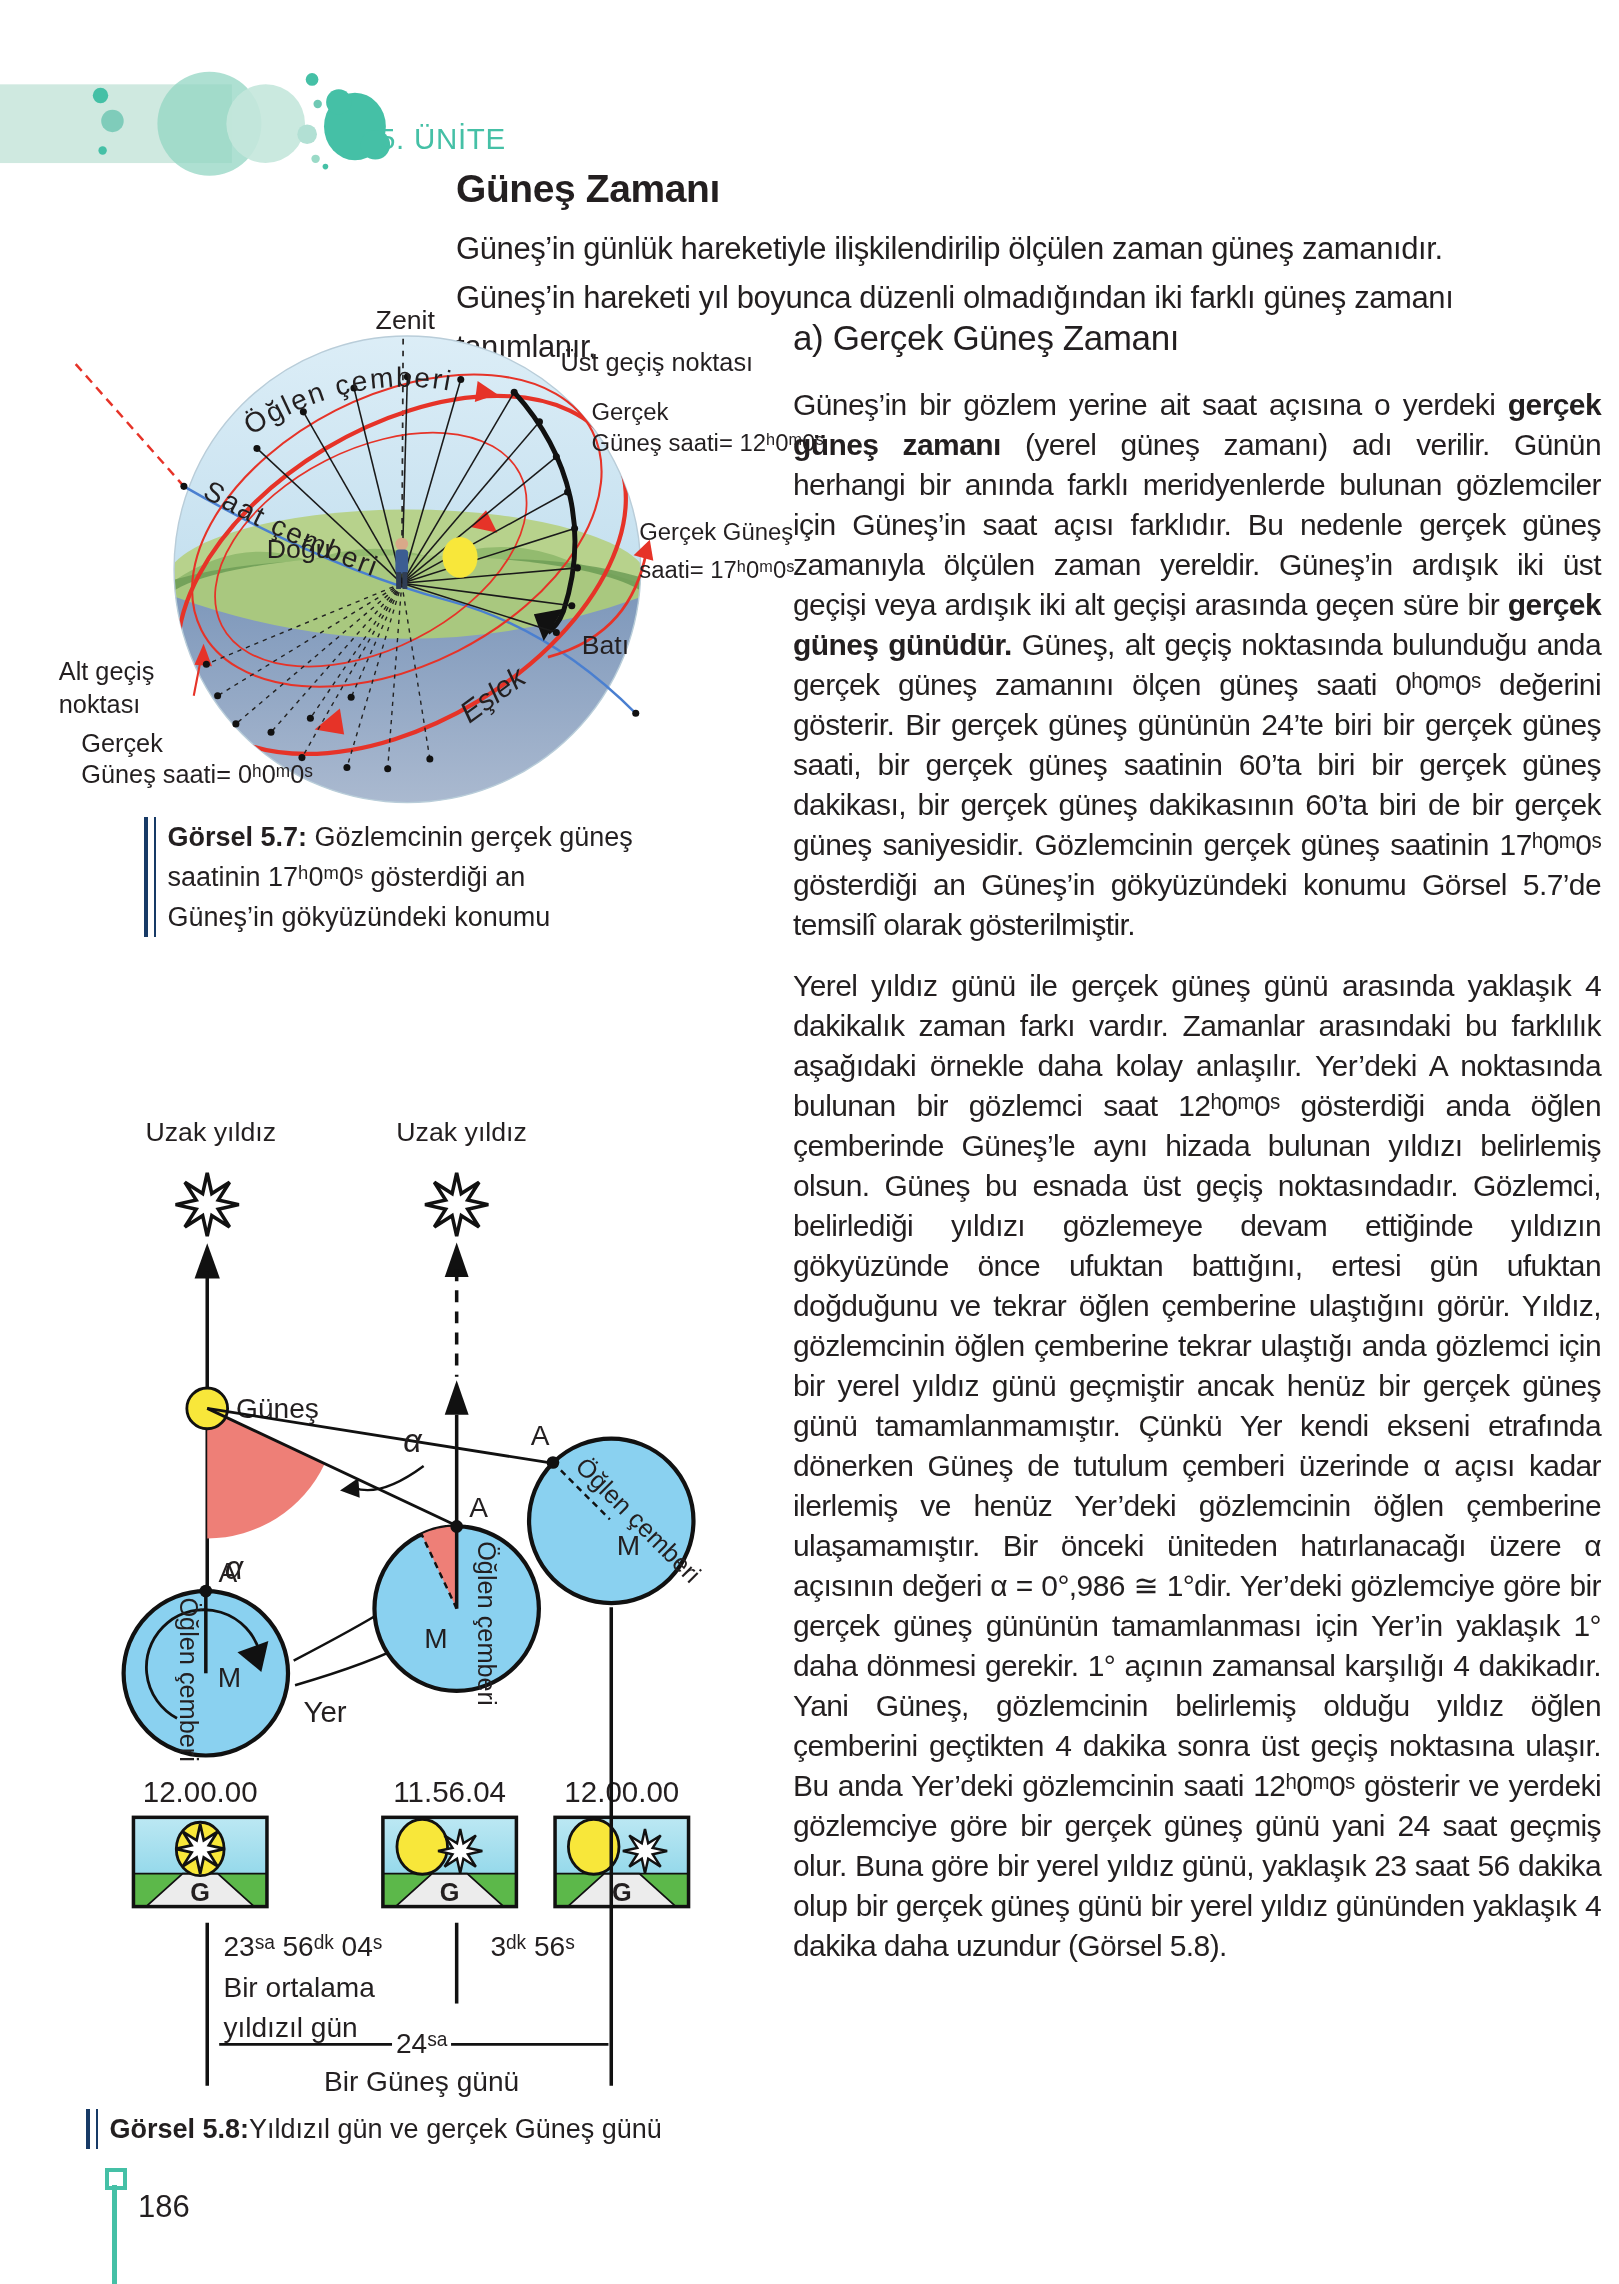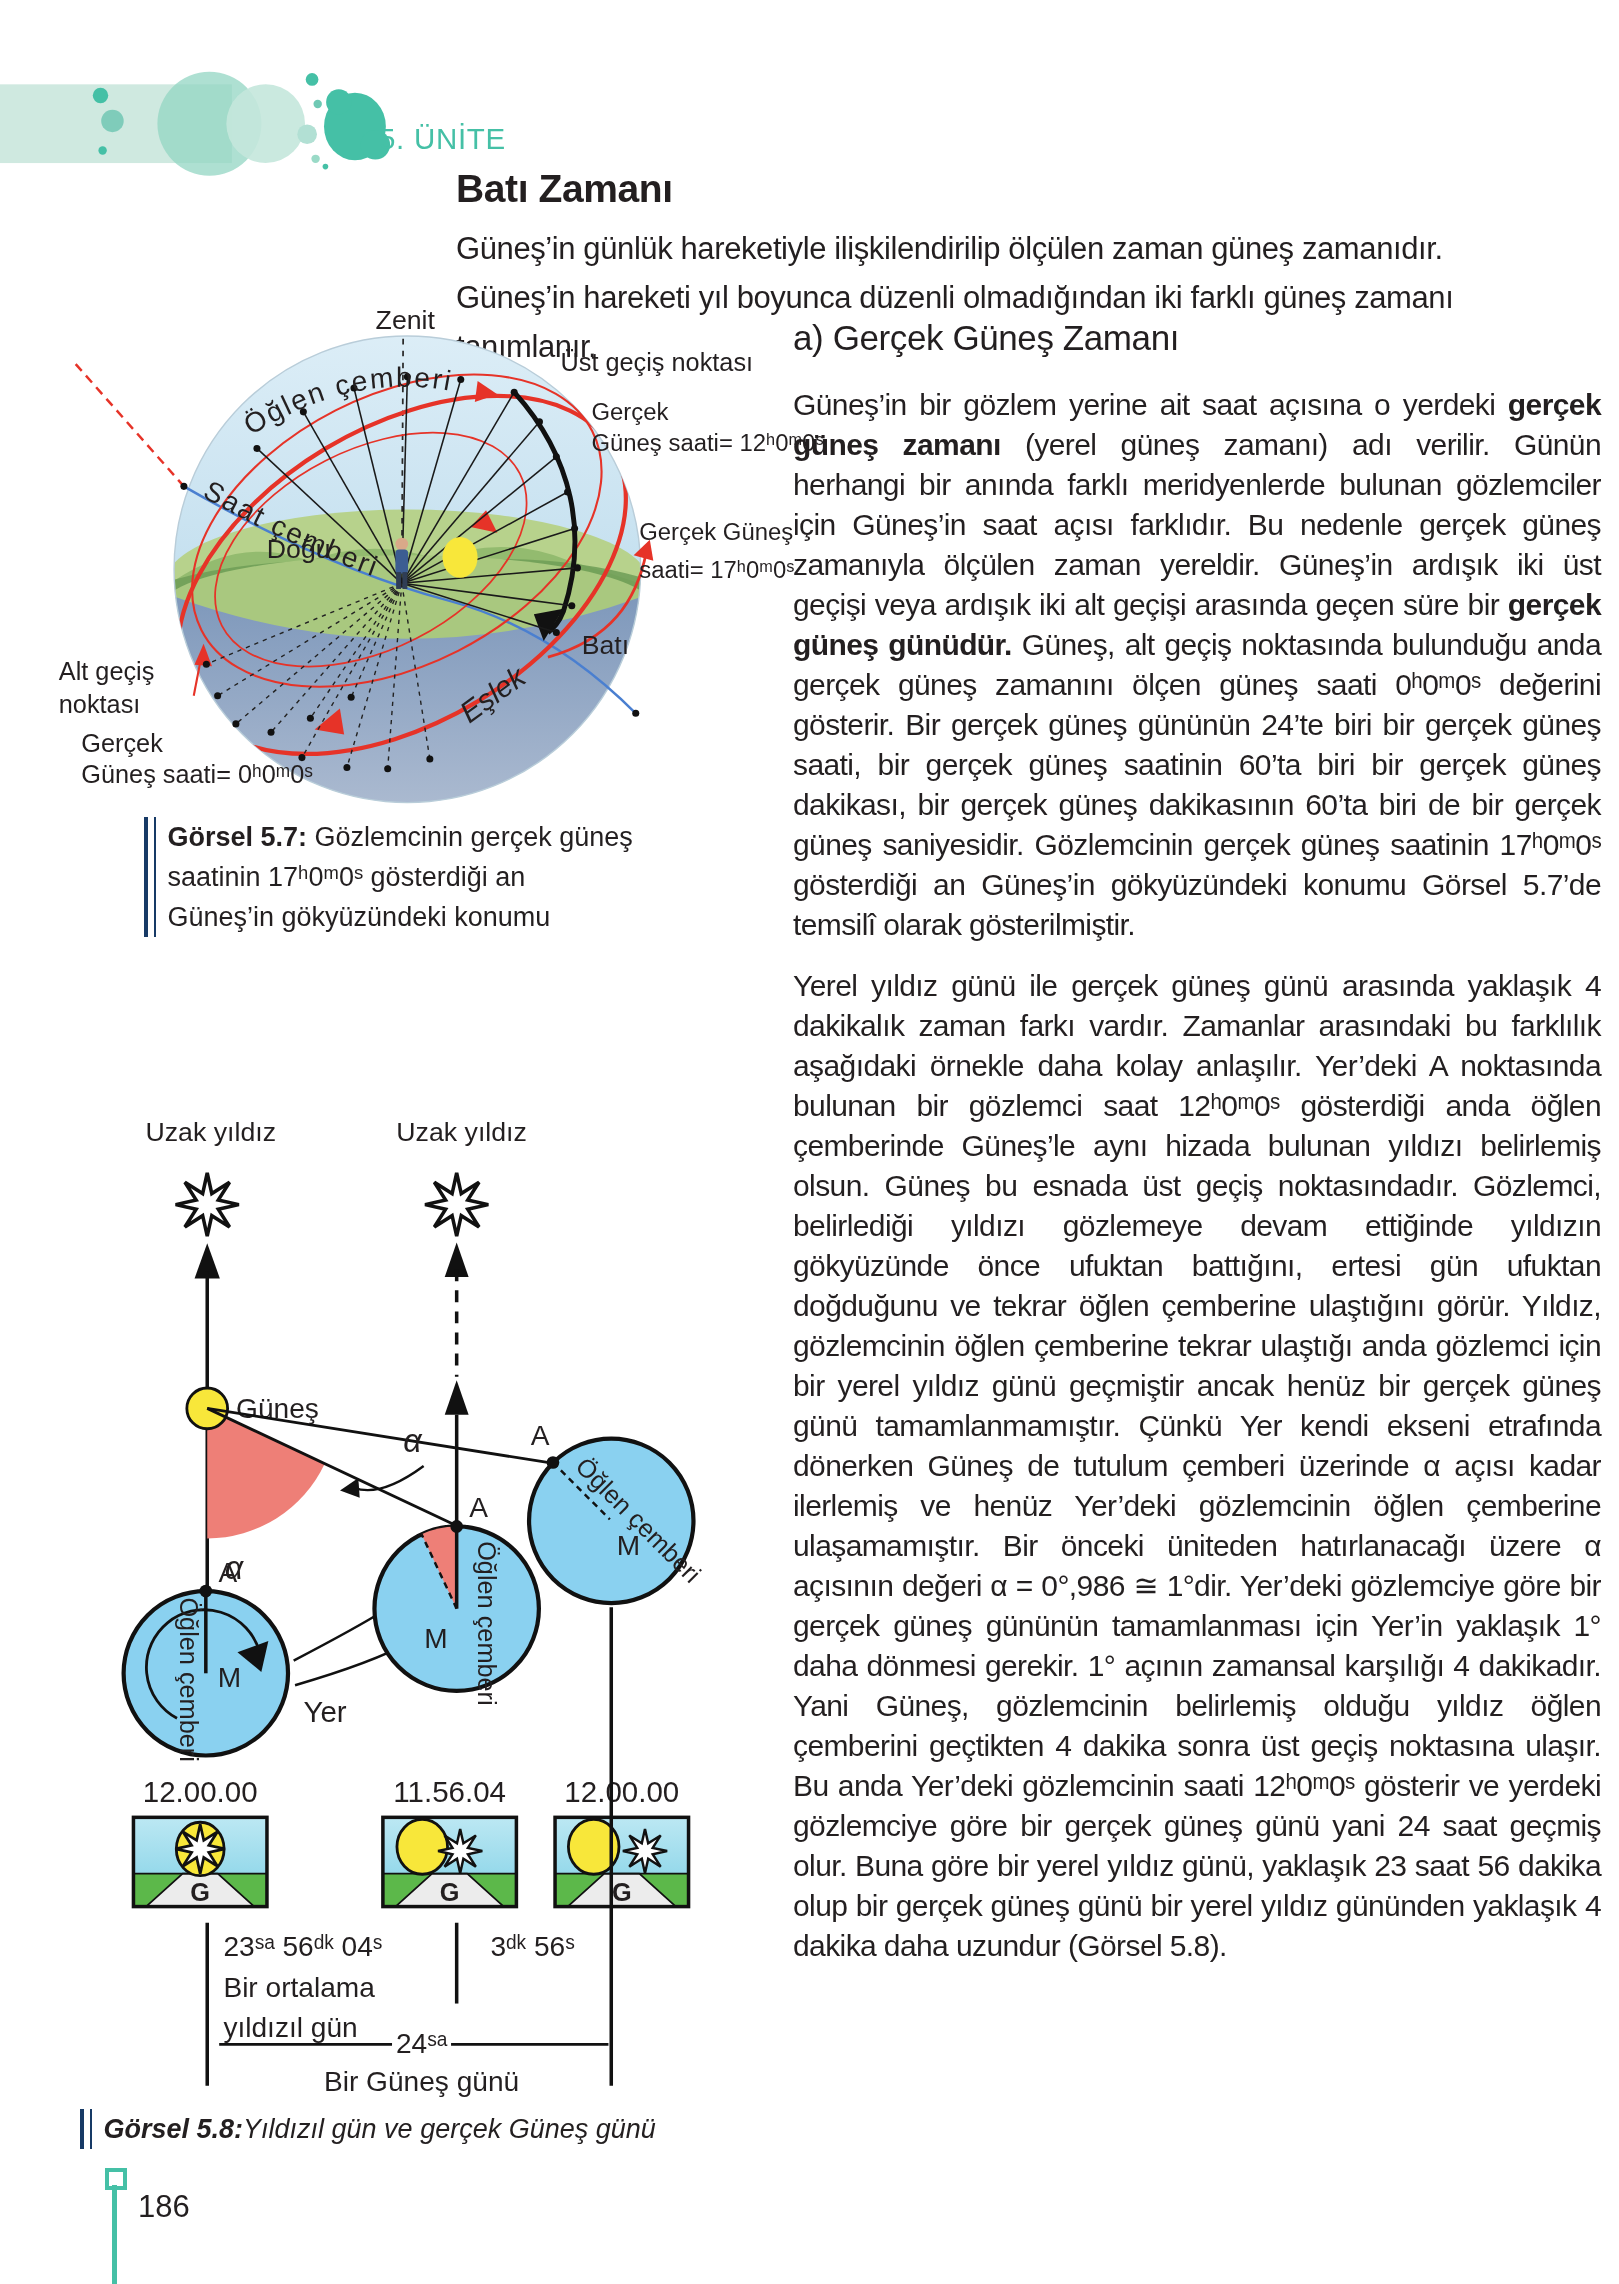--- a/index.html
+++ b/index.html
@@ -16,21 +16,21 @@
   #intro{left:456px;top:224px;width:1047px;font-size:31px;line-height:49px;letter-spacing:-0.4px;}
   
   #right-col{left:793px;top:318px;width:808px;}
   #section-heading{font-size:35px;font-weight:400;margin:0 0 27px 0;letter-spacing:-0.4px;}
   .bodypara{font-size:30px;line-height:40px;text-align:justify;letter-spacing:-0.6px;margin:8px 0 21px 0;}
   
   .caption{display:flex;align-items:stretch;font-size:27px;line-height:40px;color:#231f20;}
   .capbars{flex:0 0 6.3px;border-left:4.9px solid #173a66;border-right:2.8px solid #173a66;margin-right:11.2px;}
   .caption .cap-label{font-weight:700;}
   #caption57{left:144px;top:817px;width:492px;justify-content:flex-end;}
-  #caption58{left:80px;top:2109px;width:689px;font-style:italic;}
+  #caption58{left:86px;top:2109px;width:689px;}
   
   #pgnum-line{left:112px;top:2185px;width:4.9px;height:99px;background:#45c0a6;}
   #pgnum-box{left:105px;top:2168px;width:14px;height:14px;border:4.2px solid #45c0a6;background:#fff;}
   #page-number{left:138px;top:2189px;font-size:31px;}
   svg text{font-family:"Liberation Sans","DejaVu Sans",sans-serif;fill:#231f20;}
 </style>
 </head>
 <body>
 
 <svg class="abs" style="left:0;top:63px;" width="492" height="120" viewBox="0 0 700 170">
@@ -46,21 +46,21 @@
   <circle cx="449" cy="136" r="6" fill="#9adac7"></circle>
   <circle cx="463" cy="147" r="4" fill="#45c0a6"></circle>
   <g>
     <ellipse cx="505" cy="90" rx="44" ry="48" fill="#45c0a6"></ellipse>
     <circle cx="534" cy="116" r="21" fill="#45c0a6"></circle>
     <circle cx="482" cy="55" r="18" fill="#45c0a6"></circle>
   </g>
 </svg>
 <div class="abs" id="unit-label">5. ÜNİTE</div>
 
-<div class="abs" id="page-title">Batı Zamanı</div>
+<div class="abs" id="page-title">Güneş Zamanı</div>
 <div class="abs" id="intro">Güneş’in günlük hareketiyle ilişkilendirilip ölçülen zaman güneş zamanıdır. Güneş’in hareketi yıl boyunca düzenli olmadığından iki farklı güneş zamanı tanımlanır.</div>
 
 <div class="abs" id="right-col">
   <h2 id="section-heading">a) Gerçek Güneş Zamanı</h2>
   <p class="bodypara"><span> Güneş’in bir gözlem yerine ait saat açısına o yerdeki </span><span style="font-weight: 700;">gerçek güneş zamanı</span><span> (yerel güneş zamanı) adı verilir. Günün herhangi bir anında farklı meridyenlerde bulunan gözlemciler için Güneş’in saat açısı farklıdır. Bu nedenle gerçek güneş zamanıyla ölçülen zaman yereldir. Güneş’in ardışık iki üst geçişi veya ardışık iki alt geçişi arasında geçen süre bir </span><span style="font-weight: 700;">gerçek güneş günüdür.</span><span> Güneş, alt geçiş noktasında bulunduğu anda gerçek güneş zamanını ölçen güneş saati 0ʰ0ᵐ0ˢ değerini gösterir. Bir gerçek güneş gününün 24’te biri bir gerçek güneş saati, bir gerçek güneş saatinin 60’ta biri bir gerçek güneş dakikası, bir gerçek güneş dakikasının 60’ta biri de bir gerçek güneş saniyesidir. Gözlemcinin gerçek güneş saatinin 17ʰ0ᵐ0ˢ gösterdiği an Güneş’in gökyüzündeki konumu Görsel 5.7’de temsilî olarak gösterilmiştir.</span></p>
   <p class="bodypara"><span>Yerel yıldız günü ile gerçek güneş günü arasında yaklaşık 4 dakikalık zaman farkı vardır. Zamanlar arasındaki bu farklılık aşağıdaki örnekle daha kolay anlaşılır. Yer’deki A noktasında bulunan bir gözlemci saat 12ʰ0ᵐ0ˢ gösterdiği anda öğlen çemberinde Güneş’le aynı hizada bulunan yıldızı belirlemiş olsun. Güneş bu esnada üst geçiş noktasındadır. Gözlemci, belirlediği yıldızı gözlemeye devam ettiğinde yıldızın gökyüzünde önce ufuktan battığını, ertesi gün ufuktan doğduğunu ve tekrar öğlen çemberine ulaştığını görür. Yıldız, gözlemcinin öğlen çemberine tekrar ulaştığı anda gözlemci için bir yerel yıldız günü geçmiştir ancak henüz bir gerçek güneş günü tamamlanmamıştır. Çünkü Yer kendi ekseni etrafında dönerken Güneş de tutulum çemberi üzerinde α açısı kadar ilerlemiş ve henüz Yer’deki gözlemcinin öğlen çemberine ulaşamamıştır. Bir önceki üniteden hatırlanacağı üzere α açısının değeri α = 0°,986 ≅ 1°dir. Yer’deki gözlemciye göre bir gerçek güneş gününün tamamlanması için Yer’in yaklaşık 1° daha dönmesi gerekir. 1° açının zamansal karşılığı 4 dakikadır. Yani Güneş, gözlemcinin belirlemiş olduğu yıldız öğlen çemberini geçtikten 4 dakika sonra üst geçiş noktasına ulaşır. Bu anda Yer’deki gözlemcinin saati 12ʰ0ᵐ0ˢ gösterir ve yerdeki gözlemciye göre bir gerçek güneş günü yani 24 saat geçmiş olur. Buna göre bir yerel yıldız günü, yaklaşık 23 saat 56 dakika olup bir gerçek güneş günü bir yerel yıldız gününden yaklaşık 4 dakika daha uzundur (Görsel 5.8).</span></p>
 </div>
 
 <svg class="abs" style="left:56px;top:302px;" width="773" height="517" viewBox="0 0 1100 735">
   <defs>

